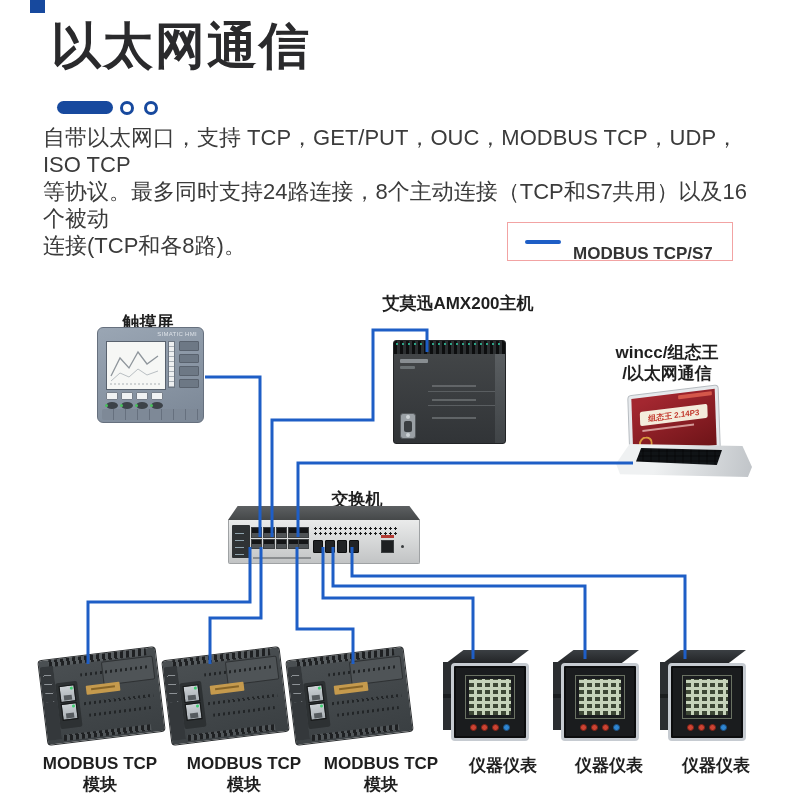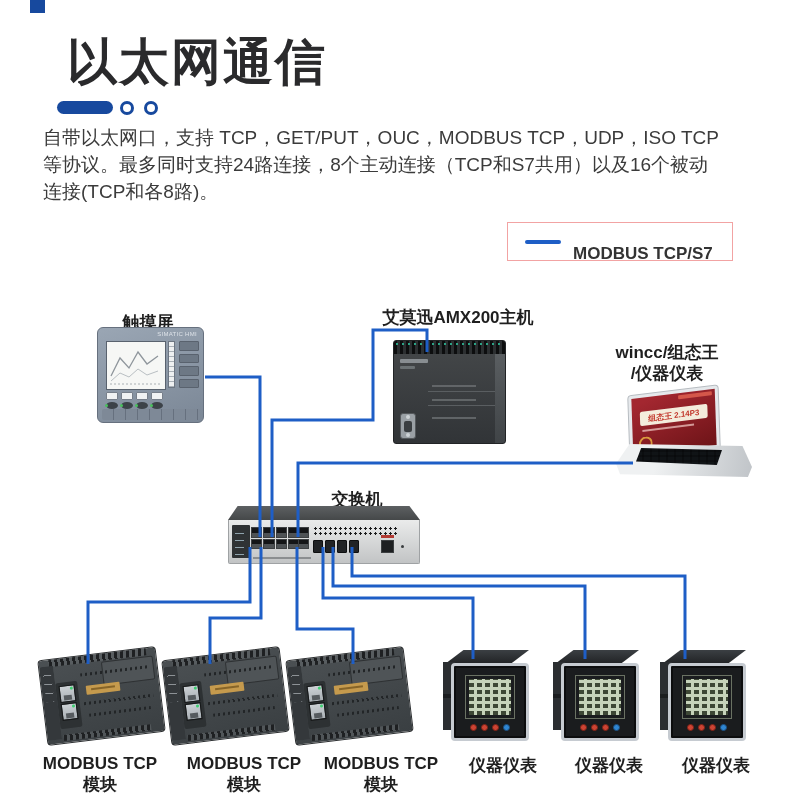--- a/index.html
+++ b/index.html
@@ -1,25 +1,25 @@
 <!DOCTYPE html>
 <html><head>
 <meta charset="utf-8">
 <style>
   html,body{margin:0;padding:0;background:#fff;}
   .canvas{position:relative;width:800px;height:800px;background:#ffffff;overflow:hidden;
           font-family:"Liberation Sans","DejaVu Sans",sans-serif;}
   
   .corner-sq{position:absolute;left:30px;top:0;width:15px;height:13px;background:#17499e;}
-  .page-title{position:absolute;left:51px;top:18px;margin:16px;font-size:50px;line-height:1.15;
+  .page-title{position:absolute;left:51px;top:18px;margin:0;font-size:50px;line-height:1.15;
               font-weight:900;letter-spacing:2px;color:#2a2a2c;}
   .deco-pill{position:absolute;left:57px;top:101px;width:56px;height:13px;border-radius:7px;background:#17499e;}
   .deco-ring{position:absolute;top:101px;width:14px;height:14px;border:3px solid #17499e;border-radius:50%;box-sizing:border-box;background:#fff;}
   .ring1{left:120px;} .ring2{left:144px;}
-  .intro{position:absolute;left:43px;top:124px;width:706px;margin:0;font-size:19px;line-height:27px;
+  .intro{position:absolute;left:43px;top:124px;width:706px;margin:0;font-size:22px;line-height:27px;
          color:#3b3b3b;white-space:pre-line;}
   
   .legend{position:absolute;left:507px;top:222px;width:226px;height:39px;border:1px solid #f2a3a3;
           background:#fff;display:flex;align-items:center;box-sizing:border-box;padding-left:17px;}
   .legend-line{width:36px;height:4px;border-radius:2px;background:#1e5ec6;}
   .legend-label{margin-left:12px;font-size:17px;font-weight:600;color:#333;margin-top:24px;}
   
   .dev-label{position:absolute;text-align:center;font-size:17px;font-weight:600;color:#1f1f1f;white-space:pre-line;line-height:21px;}
   
   #wires{position:absolute;left:0;top:0;z-index:30;pointer-events:none;}
@@ -185,36 +185,36 @@
           <div class="knob"></div>
         </div>
       <div class="hmi-key">
           <div class="cap"></div>
           <div class="knob"></div>
         </div>
     </div>
     <div class="hmi-fnrow"></div>
   </div>
 
-  <div class="dev-label" style="left:378px;top:307px;width:160px;">艾莫迅AMX200主机</div>
+  <div class="dev-label" style="left:378px;top:293px;width:160px;">艾莫迅AMX200主机</div>
   <div class="plc">
     <div class="plc-top"></div>
     <div class="plc-txt1"></div>
     <div class="plc-txt2"></div>
     <div class="plc-dash" style="top:44px;"></div>
     <div class="plc-line" style="top:50px;"></div>
     <div class="plc-dash" style="top:58px;"></div>
     <div class="plc-line" style="top:64px;"></div>
     <div class="plc-dash" style="top:76px;"></div>
     <div class="plc-db9"></div>
     <div class="plc-redge"></div>
   </div>
 
   <div class="dev-label" style="left:597px;top:342px;width:140px;">wincc/组态王
-/仪器仪表</div>
+/以太网通信</div>
   <div class="lap-screen">
     <div class="lap-display">
       <div class="lap-banner"></div>
       <div class="kv-band">组态王 2.14P3</div>
       <div class="kv-sub"></div>
       <div class="kv-orb"></div>
     </div>
   </div>
   <div class="lap-base">
     <div class="lap-kbd"></div>

